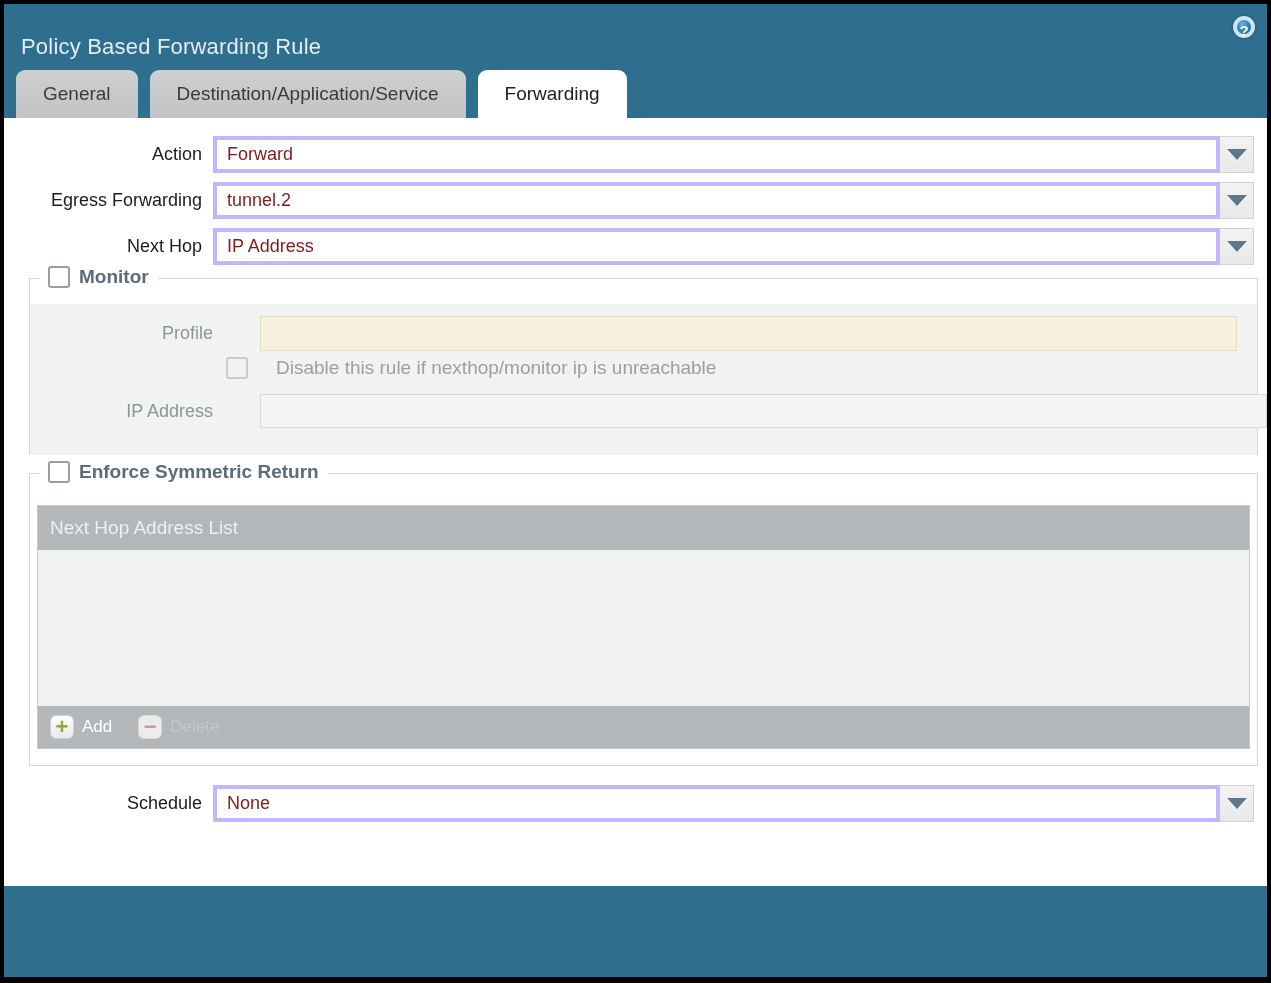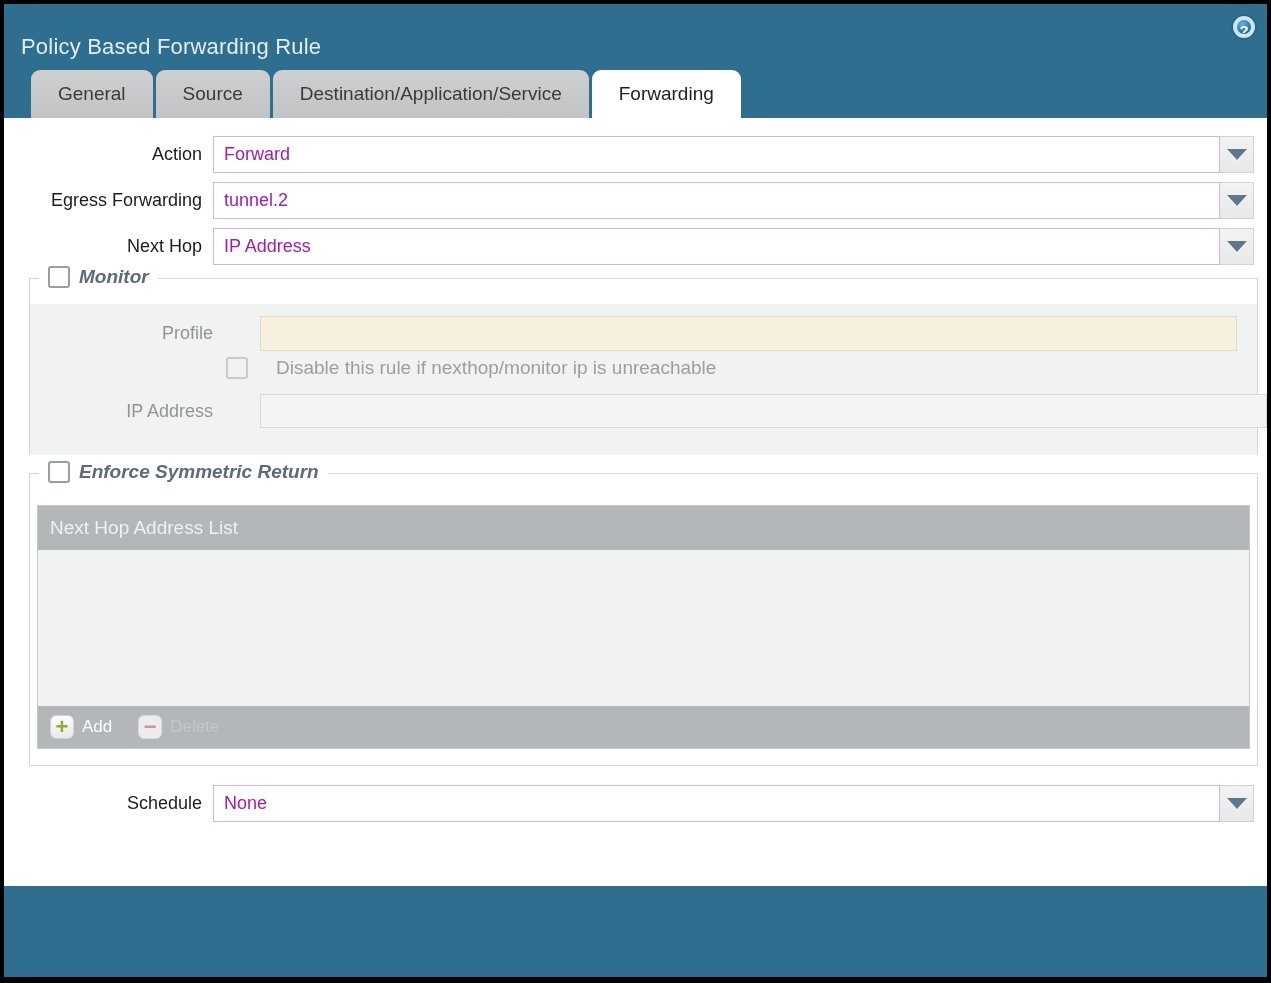--- a/index.html
+++ b/index.html
@@ -29,21 +29,21 @@
     border: 4px solid #cfe4f1;
     box-shadow: 0 0 3px rgba(0,0,0,.35);
     color: #fff; font-size: 15px; font-weight: bold;
     line-height: 21px; text-align: center;
     cursor: pointer;
   }
 
   
   .tabs {
     display: flex; align-items: flex-start;
-    height: 48px; padding-left: 27px; gap: 3px;
+    height: 48px; padding-left: 12px; gap: 12px;
   }
   .tab {
     height: 48px;
     display: flex; align-items: center; justify-content: center;
     padding: 0 27px;
     background: linear-gradient(#cecfd0, #c2c3c4);
     border-radius: 9px 9px 0 0;
     color: #3a3a3a; font-size: 19px;
     cursor: pointer; white-space: nowrap;
   }
@@ -59,22 +59,22 @@
   }
   .row { display: flex; margin: 0 13px 9px 0; height: 37px; }
   .row-label {
     width: 209px; padding-right: 11px; flex: none;
     text-align: right; font-size: 18px; color: #1c1c1c;
     line-height: 37px; white-space: nowrap;
   }
   .row-field { flex: 1; display: flex; }
   .text-input {
     flex: 1; height: 37px;
-    border: 1px solid #c4b5fd; background: #fff;
-    font-size: 18px; color: #a21caf;
+    border: 4px solid #c4b5fd; background: #fff;
+    font-size: 18px; color: #7f1d1d;
     padding: 0 10px; display: flex; align-items: center;
     white-space: nowrap; overflow: hidden;
   }
   .dd-btn {
     width: 34px; height: 37px; flex: none;
     background: linear-gradient(#f3f3f3, #e7e8e8);
     border: 1px solid #d2d2d2; border-left: none;
     display: flex; align-items: center; justify-content: center;
     cursor: pointer;
   }
@@ -93,21 +93,20 @@
     position: relative;
     margin: 0 9px 0 25px;
     border: 1px solid #d6d6d6;
   }
   .fieldset-legend {
     position: absolute; top: -13px; left: 9px;
     background: #fff; padding: 0 9px;
     display: flex; align-items: center; gap: 9px;
     font-size: 19px; font-weight: bold; color: #5a6b7c;
     white-space: nowrap;
-    font-style: italic;
   }
   .checkbox {
     width: 22px; height: 22px; flex: none;
     background: #fff; border: 2px solid #979fa5;
     border-radius: 3px; cursor: pointer;
   }
   .checkbox.disabled {
     background: #f1f2f2; border-color: #c8cbcd; cursor: default;
   }
 
@@ -194,21 +193,20 @@
 
 <div class="dialog">
 
   <div class="titlebar">
     <div class="title">Policy Based Forwarding Rule</div>
     <div class="help-btn">?</div>
   </div>
 
   <div class="tabs">
     <div class="tab">General</div>
-    <div class="tab">Source</div>
     <div class="tab">Destination/Application/Service</div>
     <div class="tab active">Forwarding</div>
   </div>
 
   <div class="content">
 
     <div class="row">
       <div class="row-label">Action</div>
       <div class="row-field">
         <div class="text-input">Forward</div>

